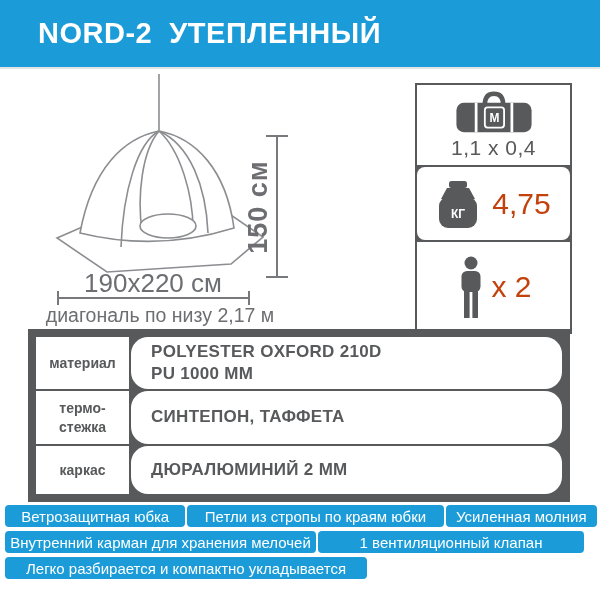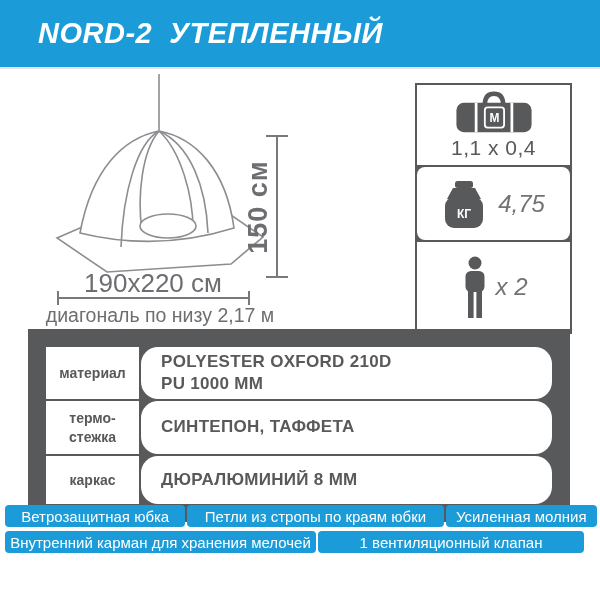--- a/index.html
+++ b/index.html
@@ -4,39 +4,39 @@
 <style>
   * { margin:0; padding:0; box-sizing:border-box; }
   html,body { width:600px; height:600px; background:#fff; font-family:"Liberation Sans", sans-serif; }
   #page { position:relative; width:600px; height:600px; background:#fff; overflow:hidden; }
 
   
   .header { position:absolute; left:0; top:0; width:600px; height:69px;
             background:#1b9cd8; border-bottom:2px solid #e3e4e5;
             display:flex; align-items:center; }
   .header-title { color:#fff; font-weight:bold; font-size:29px; padding-left:38px;
-                  white-space:pre; letter-spacing:0.5px;font-style:italic; }
+                  white-space:pre; letter-spacing:0.5px; }
 
   
   .diagram { position:absolute; left:25px; top:70px; }
 
   
   .specs { position:absolute; left:415px; top:83px; width:157px;
            background:#58595b; padding:2px; display:flex; flex-direction:column; gap:2px; }
   .spec-cell { background:#fff; display:flex; align-items:center; justify-content:center; }
   .spec-cell.col { flex-direction:column; }
   .spec-pack   { height:80px; gap:2px; }
   .spec-weight { height:73px; gap:12px;border-radius:8px; }
   .spec-capacity { height:90px; gap:4px; }
   .spec-value-sm { color:#58595b; font-size:21px; font-weight:500; letter-spacing:0.5px;text-align:center; }
-  .spec-value-lg { color:#737373; font-size:24px; font-weight:500;font-style:italic; }
+  .spec-value-lg { color:#c2410c; font-size:30px; font-weight:500; }
 
   
   .spec-table { position:absolute; left:28px; top:329px; width:542px;
-                background:#58595b; padding:18px; display:grid;
+                background:#58595b; padding:8px; display:grid;
                 grid-template-columns:93px 1fr; grid-template-rows:52px 53px 48px; gap:2px; }
   .t-label { background:#fff; display:flex; flex-direction:column; align-items:center;
              justify-content:center; color:#58595b; font-weight:bold; font-size:14px; line-height:1.3; }
   .t-value { background:#fff; display:flex; flex-direction:column; justify-content:center;
              padding-left:20px; color:#58595b; font-weight:bold; font-size:17px;
              line-height:1.3; letter-spacing:0.3px;border-radius:17px; }
 
   
   .features { position:absolute; left:5px; top:505px; width:592px;
               display:flex; flex-direction:column; gap:4px; }
@@ -138,30 +138,33 @@
     </div>
     <div class="t-value">
       <span>СИНТЕПОН, ТАФФЕТА</span>
       <span></span>
     </div>
     <div class="t-label">
       <span>каркас</span>
       <span></span>
     </div>
     <div class="t-value">
-      <span>ДЮРАЛЮМИНИЙ 8 ММ</span>
+      <span>ДЮРАЛЮМИНИЙ 2 ММ</span>
       <span></span>
     </div>
   </div>
 
   <div class="features">
     <div class="feat-row">
       <div class="badge" style="width:181px">Ветрозащитная юбка</div>
       <div class="badge" style="width:257px">Петли из стропы по краям юбки</div>
       <div class="badge" style="width:152px">Усиленная молния</div>
     </div>
     <div class="feat-row">
       <div class="badge" style="width:311px">Внутренний карман для хранения мелочей</div>
       <div class="badge" style="width:266px">1 вентиляционный клапан</div>
     </div>
+    <div class="feat-row">
+      <div class="badge" style="width:362px">Легко разбирается и компактно укладывается</div>
+    </div>
   </div>
 
 </div>
 
 </body></html>

